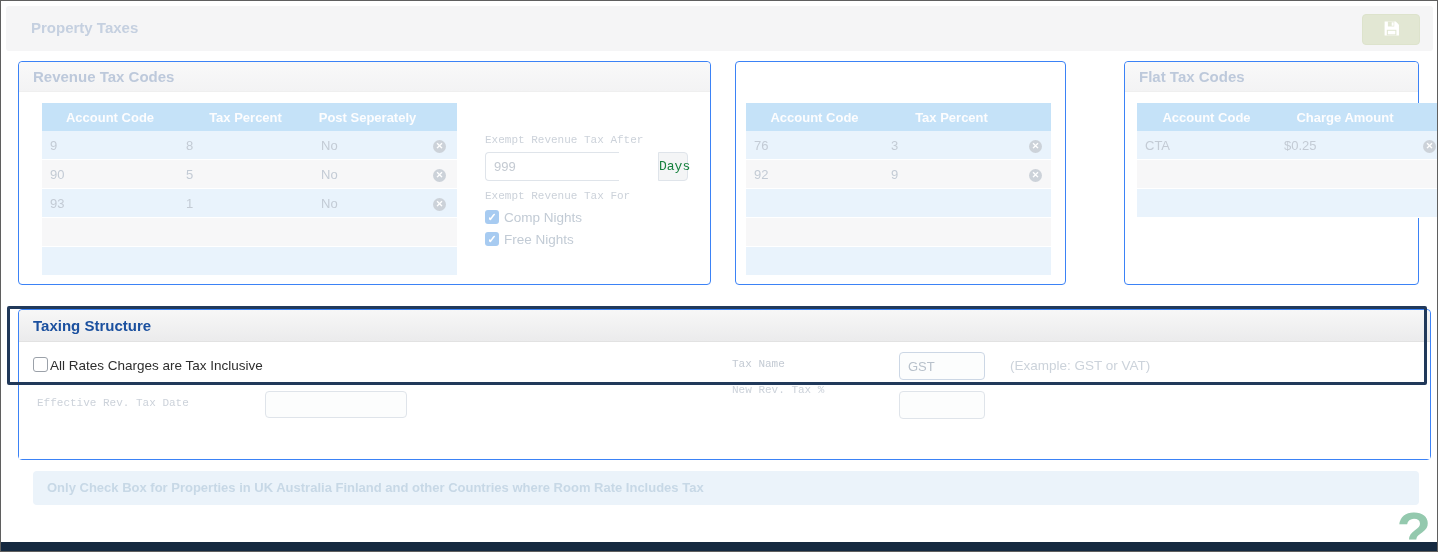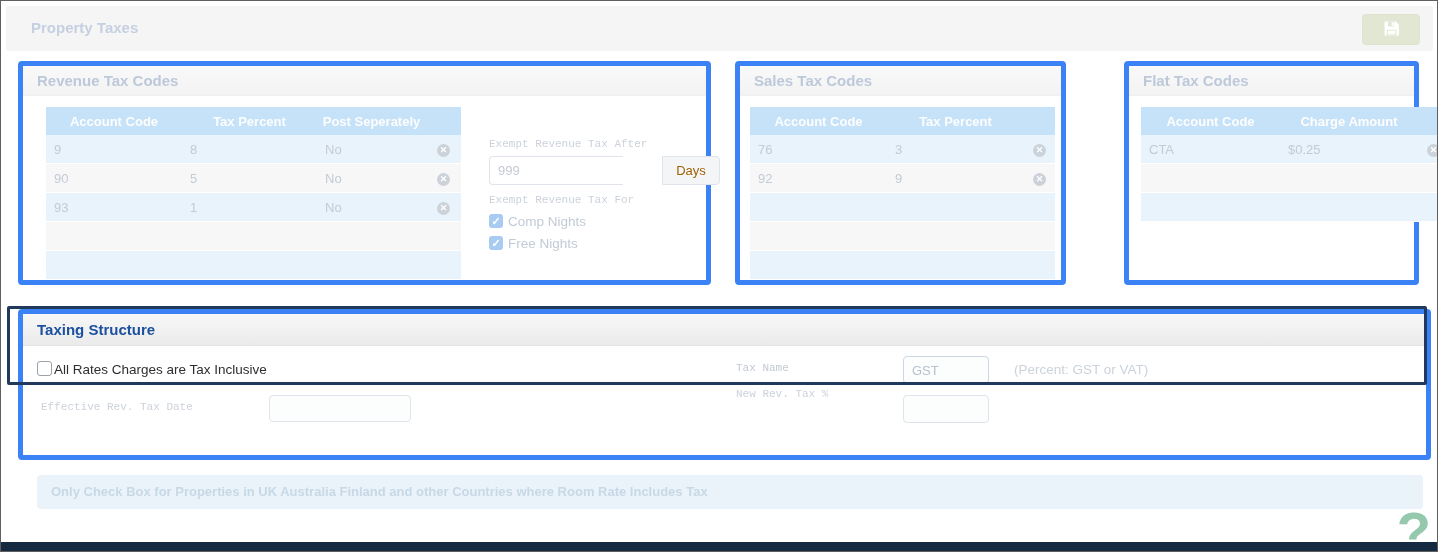--- a/index.html
+++ b/index.html
@@ -11,21 +11,21 @@
   
   .topbar { position:absolute; left:5px; top:5px; width:1427px; height:45px;
             background:#f5f5f6; border-radius:3px; }
   .page-title { position:absolute; left:25px; top:13px; font-size:15px; font-weight:bold;
                 color:#c5d0e0; }
   .save-btn { position:absolute; right:13px; top:8px; width:58px; height:31px;
               background:#e2e7d3; border:1px solid #dde3cc; border-radius:4px;
               display:flex; align-items:center; justify-content:center; cursor:pointer; }
 
   
-  .panel { position:absolute; background:#fff; border:5px solid #3b82f6; border-radius:4px; }
+  .panel { position:absolute; background:#fff; border:1px solid #3b82f6; border-radius:4px; }
   .panel-h { height:30px; line-height:30px; padding-left:14px; font-size:15px; font-weight:bold;
              color:#bdc9db; background:linear-gradient(180deg,#f9f9f9,#f3f3f4);
              border-bottom:1px solid #efefef; border-radius:4px 4px 0 0; }
   .panel-b { position:absolute; left:0; top:31px; right:0; bottom:0; }
 
   
   table.tbl { position:absolute; border-collapse:separate; border-spacing:0; table-layout:fixed; }
   .tbl th { height:28px; background:#c5e2f8; color:#fdfdfe; font-size:13px; font-weight:bold;
             text-align:center; }
   .tbl td { height:29px; font-size:13px; color:#c3cbd5; text-align:left; padding-left:8px;
@@ -38,23 +38,23 @@
           cursor:pointer; }
 
   
   .lbl { position:absolute; font-size:11px; color:#ccd2da; white-space:nowrap;font-family:Liberation Mono, monospace; }
   .inp { border:1px solid #dfe4ea; border-radius:4px; background:#fcfdfd; color:#c2c9d2;
          font-size:13px; padding:0 8px; font-family:"Liberation Sans", sans-serif; }
   .igroup { position:absolute; display:flex; height:29px;gap:39px; }
   .igroup input { width:134px; height:29px; border:1px solid #dfe4ea; border-right:none;
                   border-radius:4px 0 0 4px; background:#fff; color:#c4cad2; font-size:13px;
                   padding:0 8px; font-family:"Liberation Sans", sans-serif; }
-  .addon { width:58px; height:29px; border:1px solid #dfe4ea; border-radius:0 4px 4px 0;
-           background:#f4f5f6; color:#a16207; font-size:13px; line-height:27px;
-           text-align:center; cursor:pointer; }
+  .addon { width:30px; height:29px; border:1px solid #dfe4ea; border-radius:0 4px 4px 0;
+           background:#f4f5f6; color:#15803d; font-size:13px; line-height:27px;
+           text-align:center; cursor:pointer;font-family:Liberation Mono, monospace; }
   .cbrow { position:absolute; display:flex; align-items:center; height:16px; }
   .cb { display:inline-block; width:14px; height:14px; border-radius:3px; background:#a7cbf1;
         color:#fff; font-size:11px; line-height:14px; text-align:center; font-weight:bold;
         cursor:pointer; }
   .cblbl { font-size:13.5px; color:#c2cbd5; margin-left:5px; }
 
   
   .ts-h { height:32px; line-height:32px; padding-left:14px; font-size:15px; font-weight:bold;
           color:#1b509f; background:linear-gradient(180deg,#f7f7f7,#ebebec);
           border-bottom:1px solid #e2e2e2; border-radius:4px 4px 0 0; }
@@ -160,21 +160,20 @@
         <span class="cblbl">Comp Nights</span>
       </div>
       <div class="cbrow" style="left:466px;top:138px">
         <span class="cb">✓</span>
         <span class="cblbl">Free Nights</span>
       </div>
     </div>
   </div>
 
   <div class="panel" style="left:734px;top:60px;width:331px;height:224px">
-    <div class="panel-h">Sales Tax Codes</div>
     <div class="panel-b">
       <table class="tbl" style="left:10px;top:10px;width:305px">
         <colgroup>
             <col style="width:137px">
             <col style="width:137px">
             <col style="width:31px">
           </colgroup>
         <thead>
           <tr>
             <th>Account Code</th>
@@ -251,21 +250,21 @@
   </div>
 
   <div class="panel" style="left:17px;top:308px;width:1413px;height:151px">
     <div class="ts-h">Taxing Structure</div>
     <div class="ts-b">
 
       <span class="ck" style="left:14px;top:15px"></span>
       <span class="ck-lbl" style="left:31px;top:16px">All Rates Charges are Tax Inclusive</span>
       <span class="lbl" style="left:713px;top:16px;color:#c3cad3">Tax Name</span>
       <input class="inp" style="position: absolute; left: 880px; top: 10px; width: 86px; height: 28px; border-color: rgb(204, 215, 229); color: rgb(184, 193, 203);" type="text" value="GST">
-      <span class="hint" style="left:991px;top:16px">(Percent: GST or VAT)</span>
+      <span class="hint" style="left:991px;top:16px">(Example: GST or VAT)</span>
 
       <span class="lbl" style="left:18px;top:55px">Effective Rev. Tax Date</span>
       <input class="inp" style="position: absolute; left: 246px; top: 49px; width: 142px; height: 27px;" type="text" value="">
       <span class="lbl" style="left:713px;top:42px">New Rev. Tax %</span>
       <input class="inp" style="position: absolute; left: 880px; top: 49px; width: 86px; height: 28px;" type="text" value="">
 
       <div class="info-box" style="left:14px;top:129px;width:1386px;height:34px">Only Check Box for Properties in UK Australia Finland and other Countries where Room Rate Includes Tax</div>
     </div>
   </div>
 

